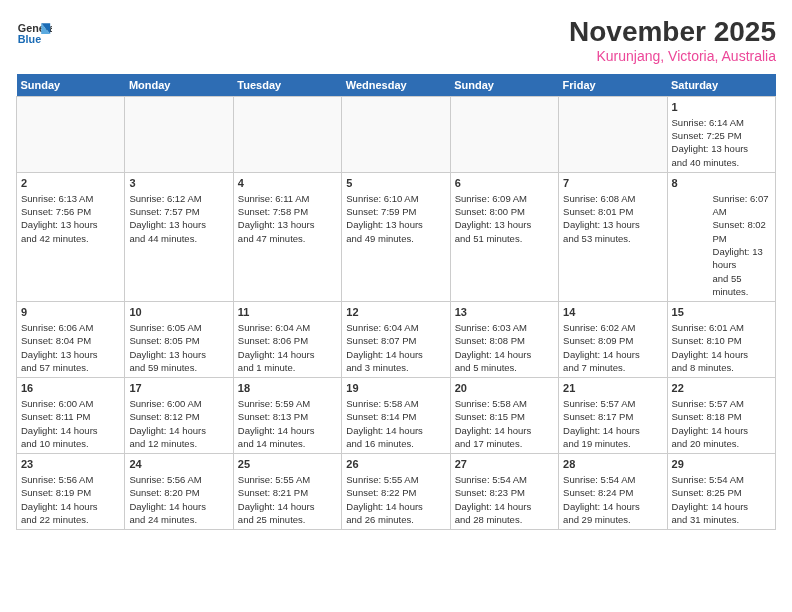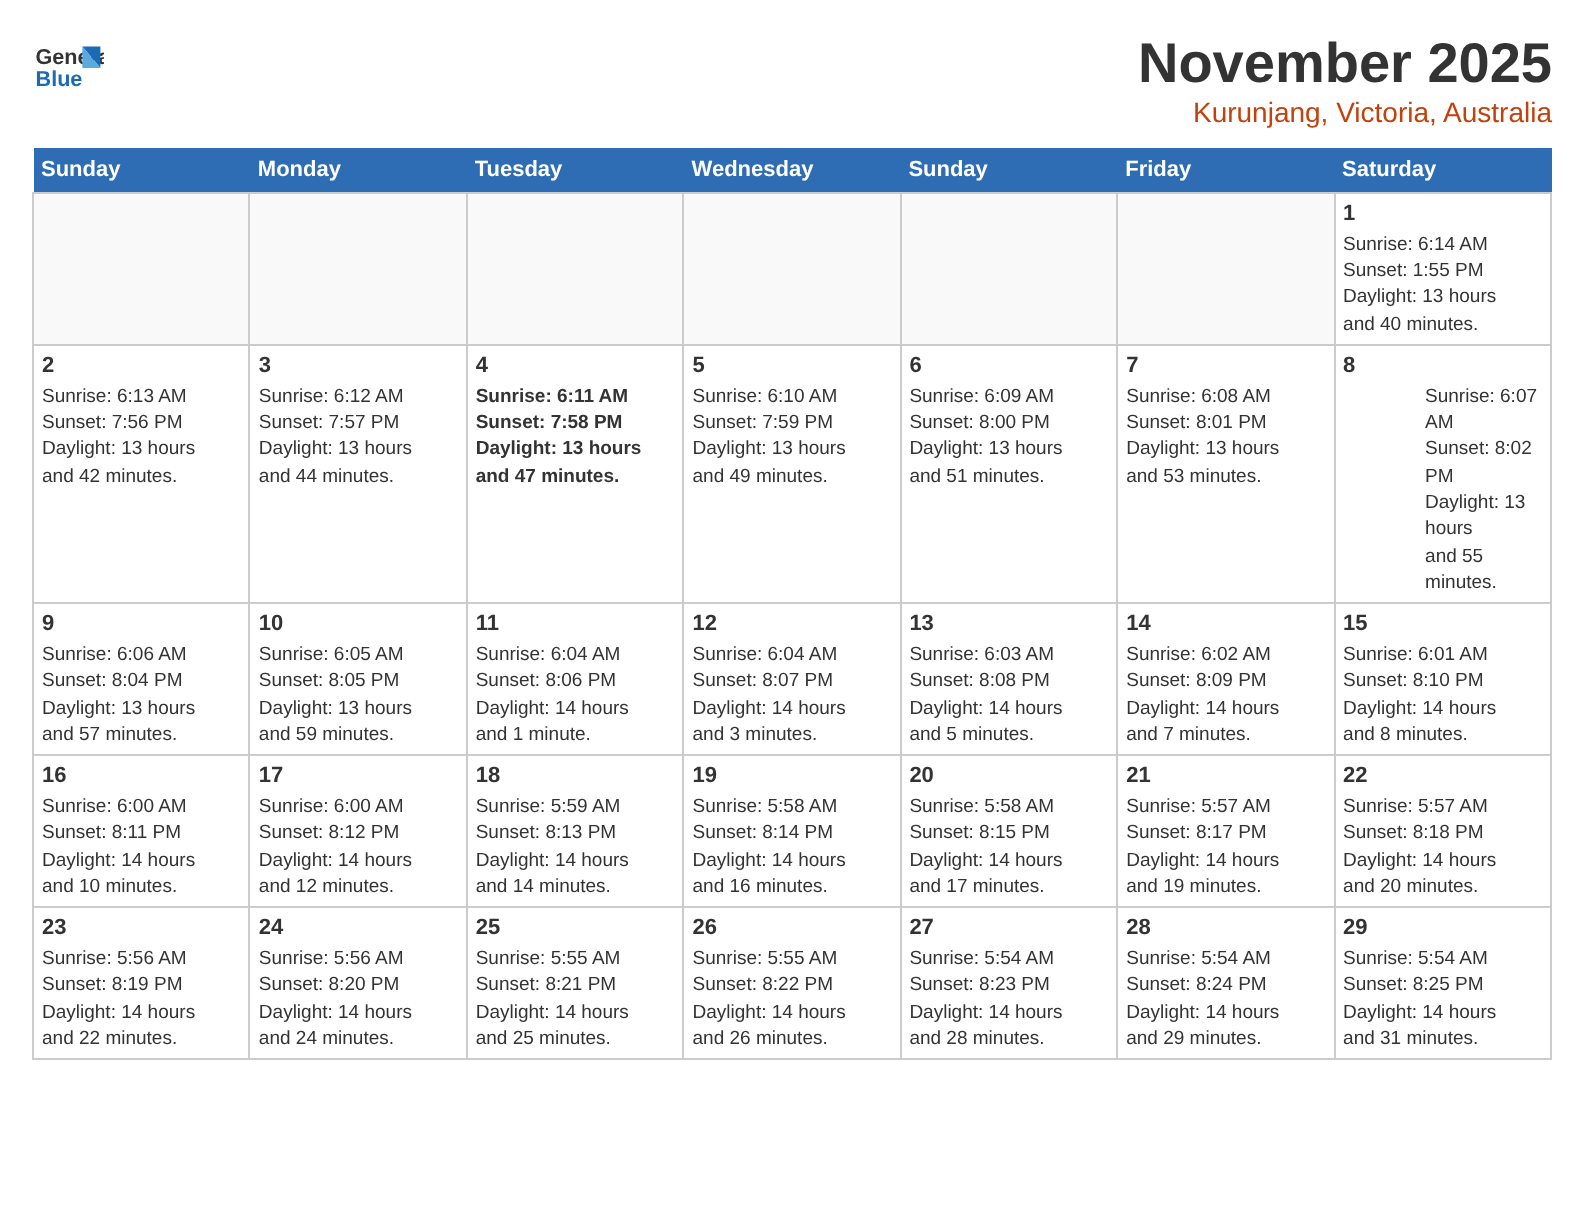--- a/index.html
+++ b/index.html
@@ -28,21 +28,21 @@
     .title-area {
       text-align: right;
     }
     .main-title {
       font-size: 28px;
       font-weight: bold;
       color: #333;
     }
     .subtitle {
       font-size: 14px;
-      color: #c2410c;
+      color: #ec4899;
     }
     table {
       width: 100%;
       border-collapse: collapse;
       font-size: 10px;
     }
     thead tr th {
       background-color: #2e6db4;
       color: #fff;
       padding: 5px 4px;
@@ -115,21 +115,21 @@
       <tr>
         <td class="empty">&nbsp;</td>
         <td class="empty">&nbsp;</td>
         <td class="empty">&nbsp;</td>
         <td class="empty">&nbsp;</td>
         <td class="empty">&nbsp;</td>
         <td class="empty">&nbsp;</td>
         <td>
           <span class="day-number">1</span>
           <div class="day-info" style="white-space: pre-line;">Sunrise: 6:14 AM
-Sunset: 1:55 PM
+Sunset: 7:25 PM
 Daylight: 13 hours
 and 40 minutes.</div>
         </td>
       </tr>
       <tr>
         <td>
           <span class="day-number">2</span>
           <div class="day-info" style="white-space: pre-line;">Sunrise: 6:13 AM
 Sunset: 7:56 PM
 Daylight: 13 hours
@@ -137,21 +137,21 @@
         </td>
         <td>
           <span class="day-number">3</span>
           <div class="day-info" style="white-space: pre-line;">Sunrise: 6:12 AM
 Sunset: 7:57 PM
 Daylight: 13 hours
 and 44 minutes.</div>
         </td>
         <td>
           <span class="day-number">4</span>
-          <div class="day-info" style="white-space: pre-line; font-weight: bold;">Sunrise: 6:11 AM
+          <div class="day-info" style="white-space: pre-line;">Sunrise: 6:11 AM
 Sunset: 7:58 PM
 Daylight: 13 hours
 and 47 minutes.</div>
         </td>
         <td>
           <span class="day-number">5</span>
           <div class="day-info" style="white-space: pre-line;">Sunrise: 6:10 AM
 Sunset: 7:59 PM
 Daylight: 13 hours
 and 49 minutes.</div>

